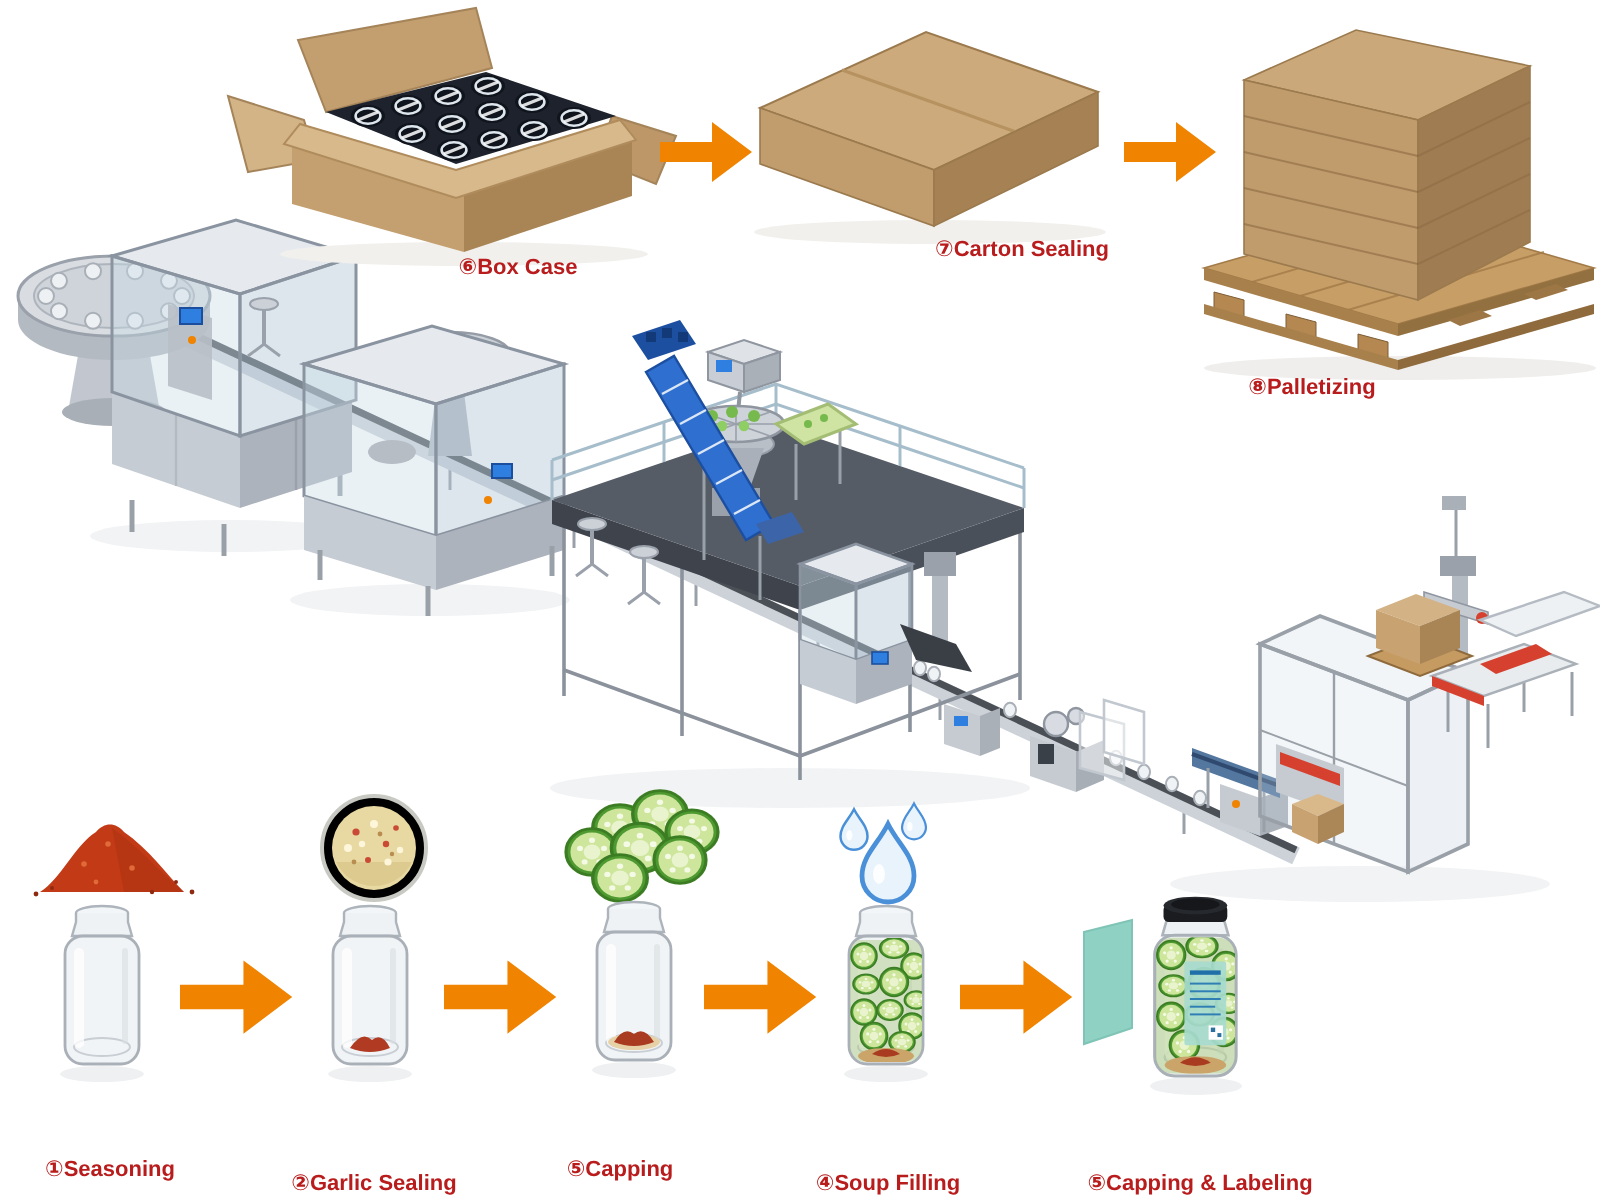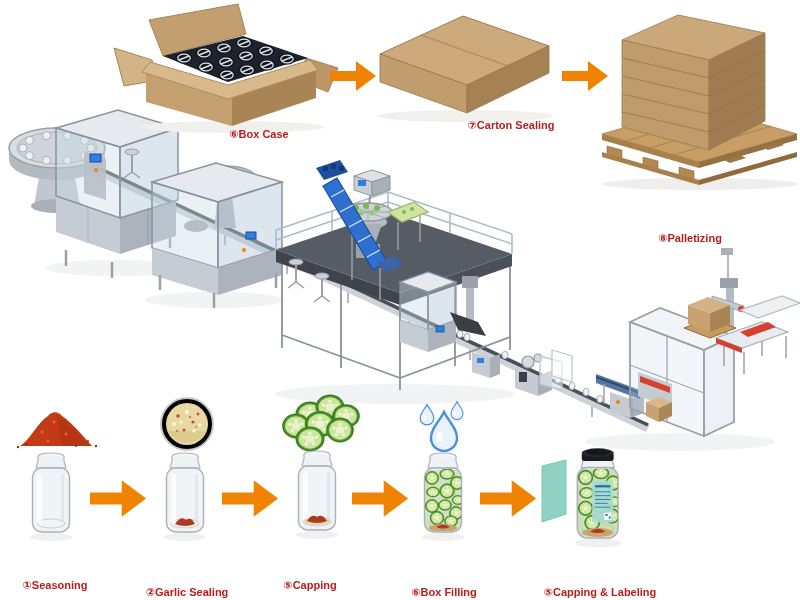--- a/index.html
+++ b/index.html
@@ -525,33 +525,33 @@
         <rect x="12.5" y="2" width="29" height="8" rx="2.5" fill="#1a1c1f"></rect>
         <ellipse cx="27" cy="2.5" rx="14.5" ry="4" fill="#26292e"></ellipse>
         <ellipse cx="27" cy="2" rx="11" ry="2.8" fill="#15171a"></ellipse>
       </g>
     </g>
   </g>
 </svg>
 
 <div class="lbl" style="left:259px;top:126px;">⑥Box Case</div>
 <div class="lbl" style="left:511px;top:117px;">⑦Carton Sealing</div>
-<div class="lbl" style="left:690px;top:186px;margin-top:44px;">⑧Palletizing</div>
+<div class="lbl" style="left:656px;top:186px;">⑧Palletizing</div>
 
 <div class="lbl" style="left:55px;top:543px;">
   <span>①Seasoning</span>
   
 </div>
 <div class="lbl" style="left:187px;top:550px;">
   <span>②Garlic Sealing</span>
 </div>
 <div class="lbl" style="left:310px;top:543px;">
   <span>⑤Capping</span>
   
 </div>
 <div class="lbl" style="left:444px;top:550px;">
-  <span>⑥Box Filling</span>
+  <span>④Soup Filling</span>
 </div>
 <div class="lbl" style="left:600px;top:550px;">
   <span>⑤Capping &amp; Labeling</span>
 </div>
 
 </div>
 
 </body></html>

